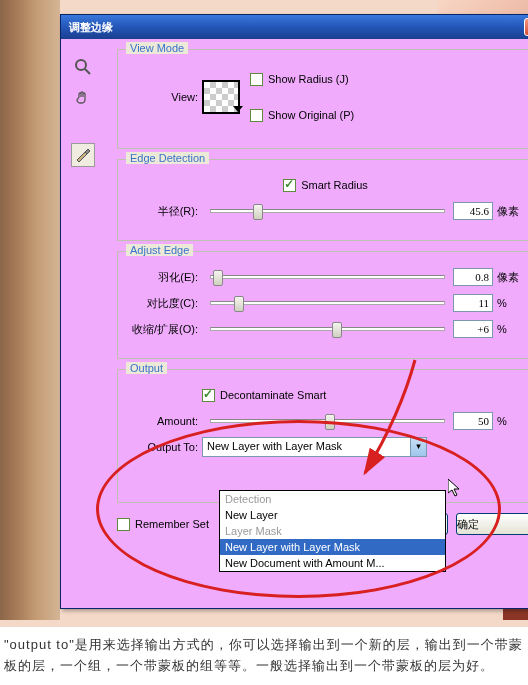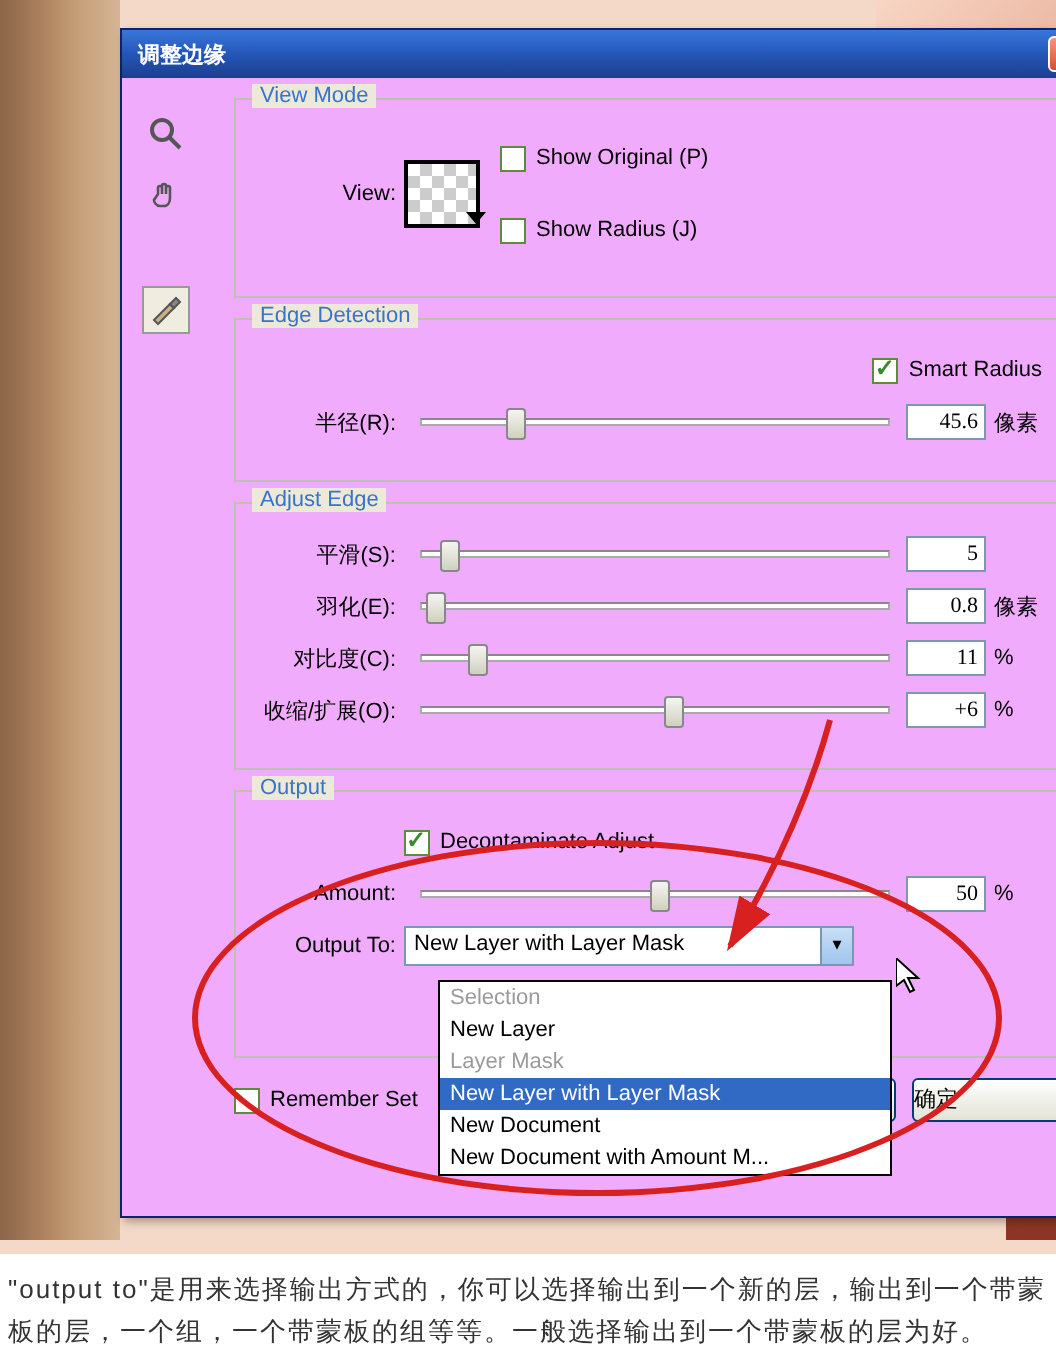--- a/index.html
+++ b/index.html
@@ -75,56 +75,48 @@
     </div>
 
     <fieldset class="group">
       <legend class="group-title">View Mode</legend>
       <div class="row">
         <span class="lbl" style="width:72px">View:</span>
         <div class="preview"></div>
         <div style="display:flex;flex-direction:column;gap:6px">
           <label class="row">
               <span class="checkbox"></span>
-              <span>Show Original (P)</span>
+              <span>Show Radius (J)</span>
             </label>
           <label class="row">
               <span class="checkbox"></span>
-              <span>Show Radius (J)</span>
+              <span>Show Original (P)</span>
             </label>
         </div>
       </div>
     </fieldset>
 
     <fieldset class="group">
       <legend class="group-title">Edge Detection</legend>
-      <div class="row" style="justify-content:flex-end">
+      <div class="row" style="justify-content:center">
           <span class="checkbox checked"></span>
           <span>Smart Radius</span>
         </div>
       <div class="row">
         <span class="lbl" style="width:72px">半径(R):</span>
         <div class="slider">
             <div class="thumb" style="left:18%"></div>
           </div>
         <input class="numbox" value="45.6" style="">
         <span class="unit">像素</span>
       </div>
     </fieldset>
 
     <fieldset class="group">
       <legend class="group-title">Adjust Edge</legend>
-      <div class="row">
-          <span class="lbl" style="width:72px">平滑(S):</span>
-          <div class="slider">
-            <div class="thumb" style="left:4%"></div>
-          </div>
-          <input class="numbox" value="5" style="">
-          <span class="unit"></span>
-        </div>
       <div class="row">
           <span class="lbl" style="width:72px">羽化(E):</span>
           <div class="slider">
             <div class="thumb" style="left:1%"></div>
           </div>
           <input class="numbox" value="0.8" style="">
           <span class="unit">像素</span>
         </div>
       <div class="row">
           <span class="lbl" style="width:72px">对比度(C):</span>
@@ -141,21 +133,21 @@
           </div>
           <input class="numbox" value="+6" style="">
           <span class="unit">%</span>
         </div>
     </fieldset>
 
     <fieldset class="group" style="padding-bottom:40px">
       <legend class="group-title">Output</legend>
       <div class="row" style="padding-left:72px">
           <span class="checkbox checked"></span>
-          <span>Decontaminate Adjust</span>
+          <span>Decontaminate Smart</span>
         </div>
       <div class="row">
           <span class="lbl" style="width:72px">Amount:</span>
           <div class="slider">
             <div class="thumb" style="left:49%"></div>
           </div>
           <input class="numbox" value="50" style="">
           <span class="unit">%</span>
         </div>
       <div class="row">
@@ -171,25 +163,24 @@
 
     <div class="btns">
       <div class="btn">取消</div>
       <div class="btn">确定</div>
     </div>
 
   </div>
 </div>
 
 <div class="dropdown">
-  <div class="dd-item dis">Selection</div>
+  <div class="dd-item dis">Detection</div>
   <div class="dd-item">New Layer</div>
   <div class="dd-item dis">Layer Mask</div>
   <div class="dd-item hl">New Layer with Layer Mask</div>
-  <div class="dd-item">New Document</div>
   <div class="dd-item">New Document with Amount M...</div>
 </div>
 
 <svg class="arrow-svg" width="180" height="140">
   <defs>
       <marker id="ah" markerWidth="10" markerHeight="10" refX="8" refY="3" orient="auto">
         <path d="M0,0 L0,6 L9,3 z" fill="#d82020"></path>
       </marker>
     </defs>
   <path d="M135,5 Q120,60 85,118" fill="none" stroke="#d82020" stroke-width="3" marker-end="url(#ah)"></path>

